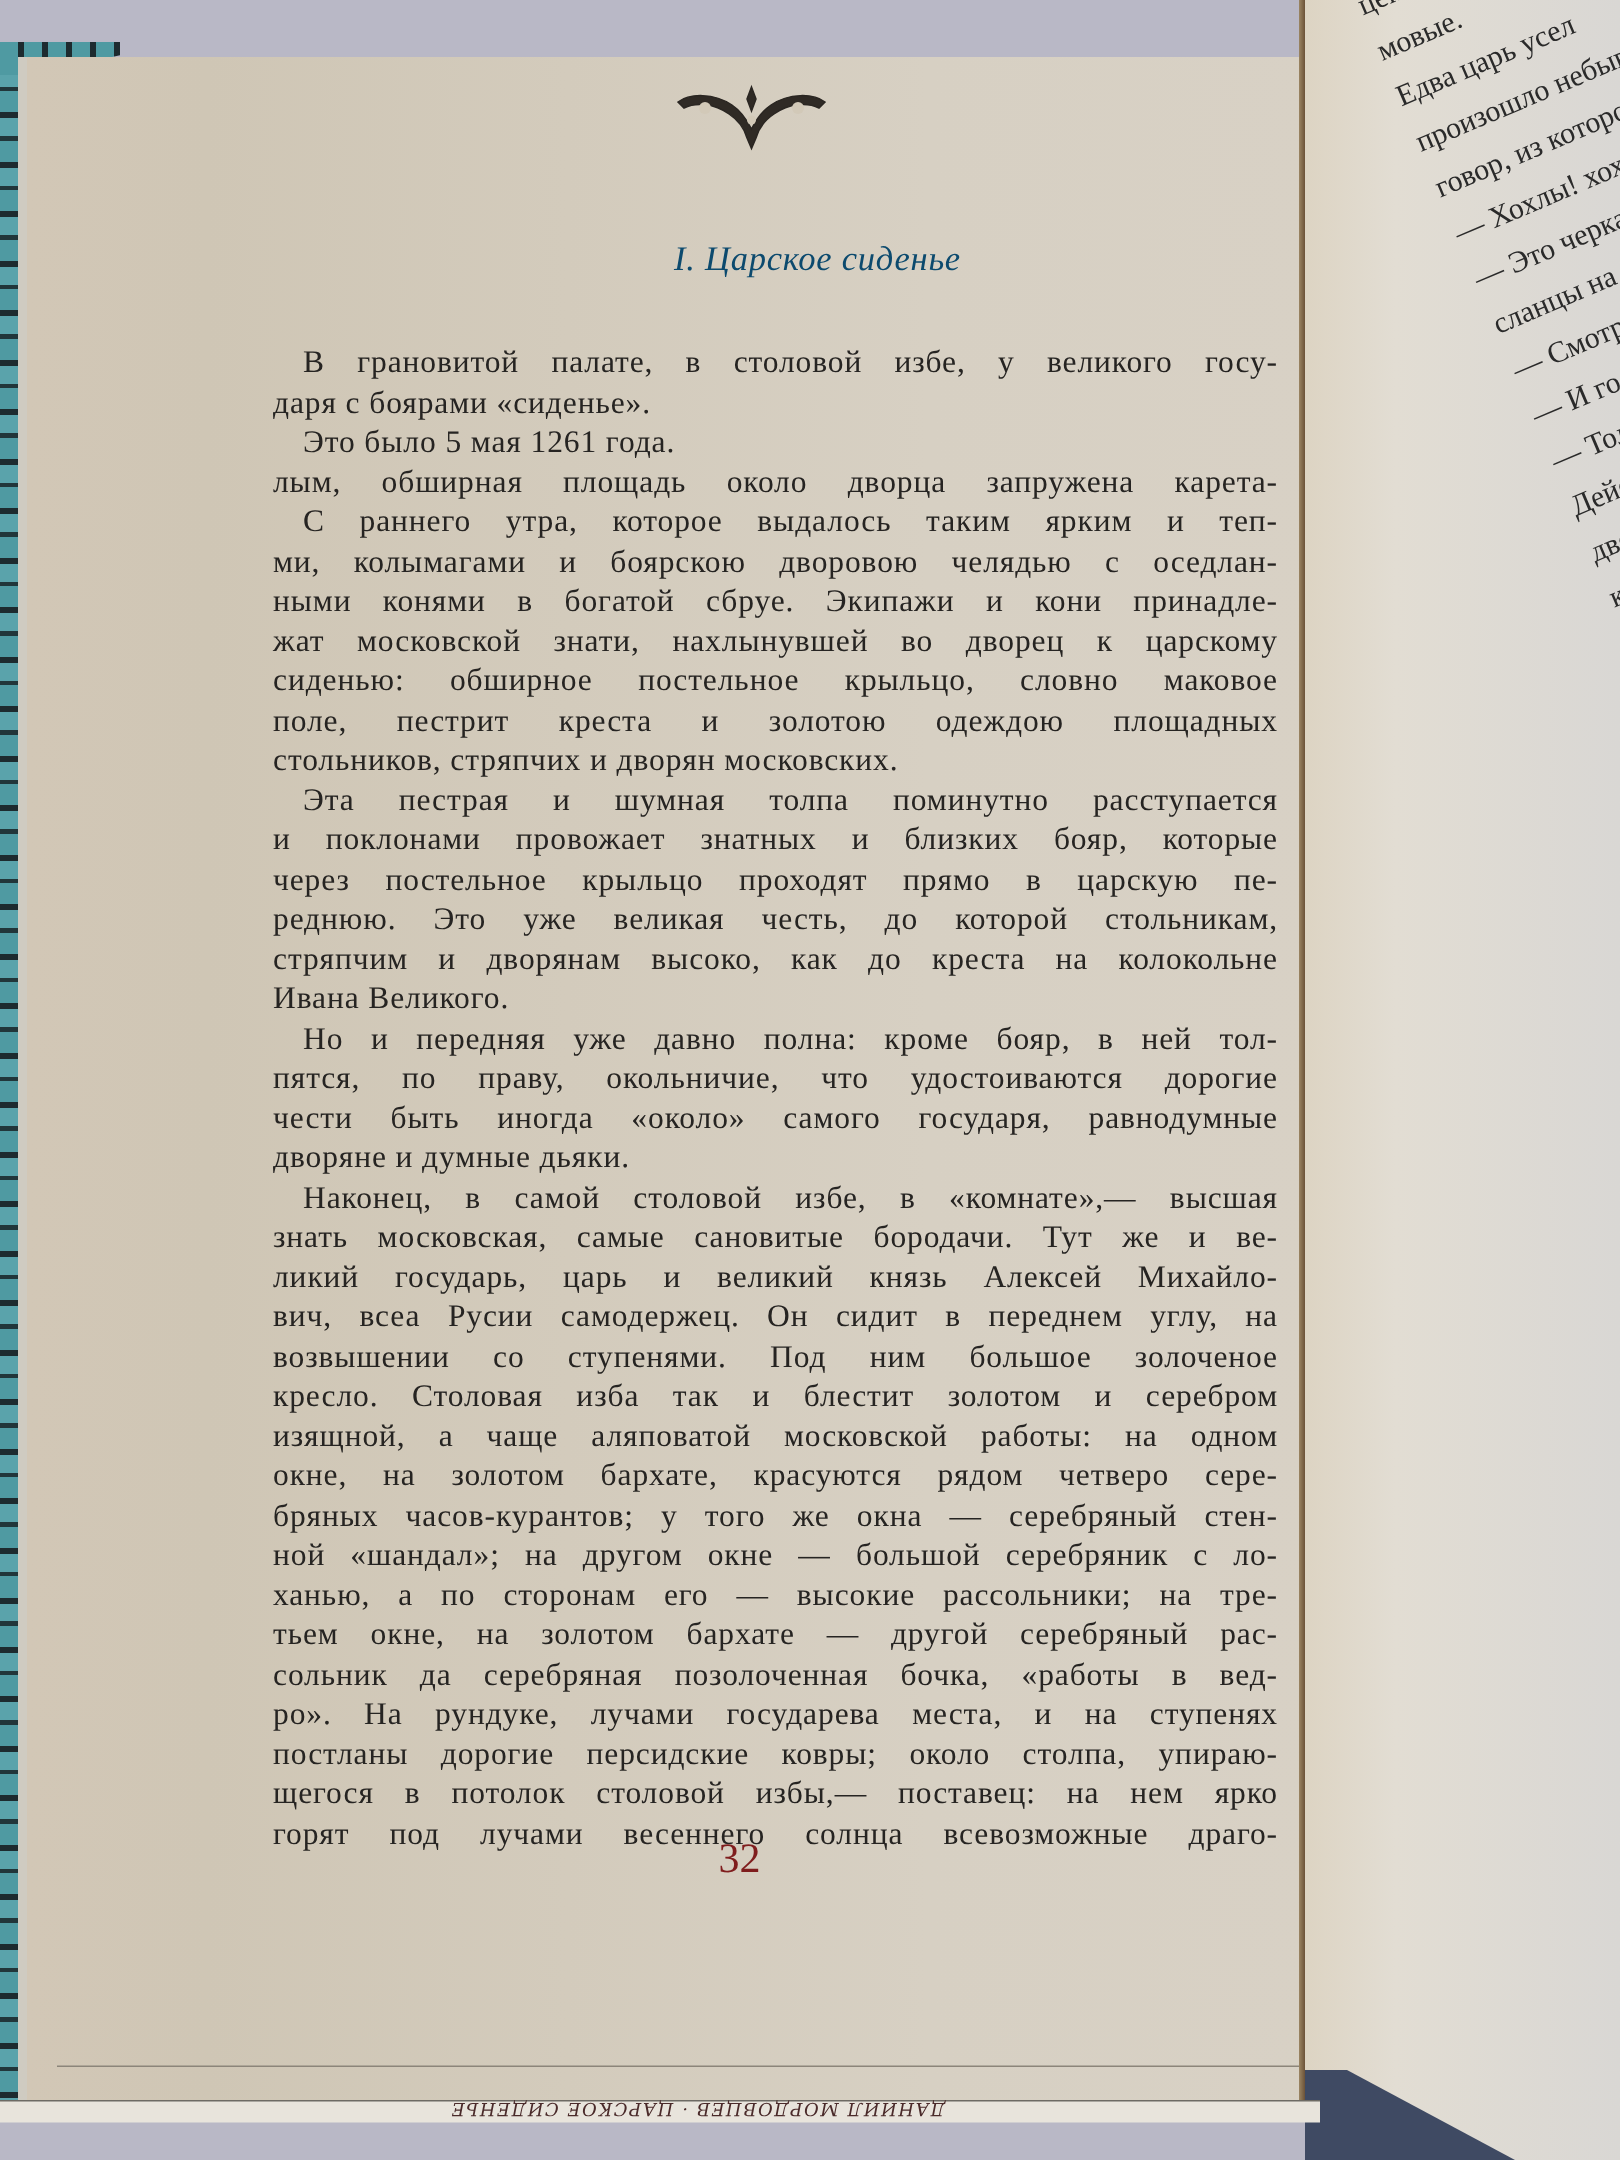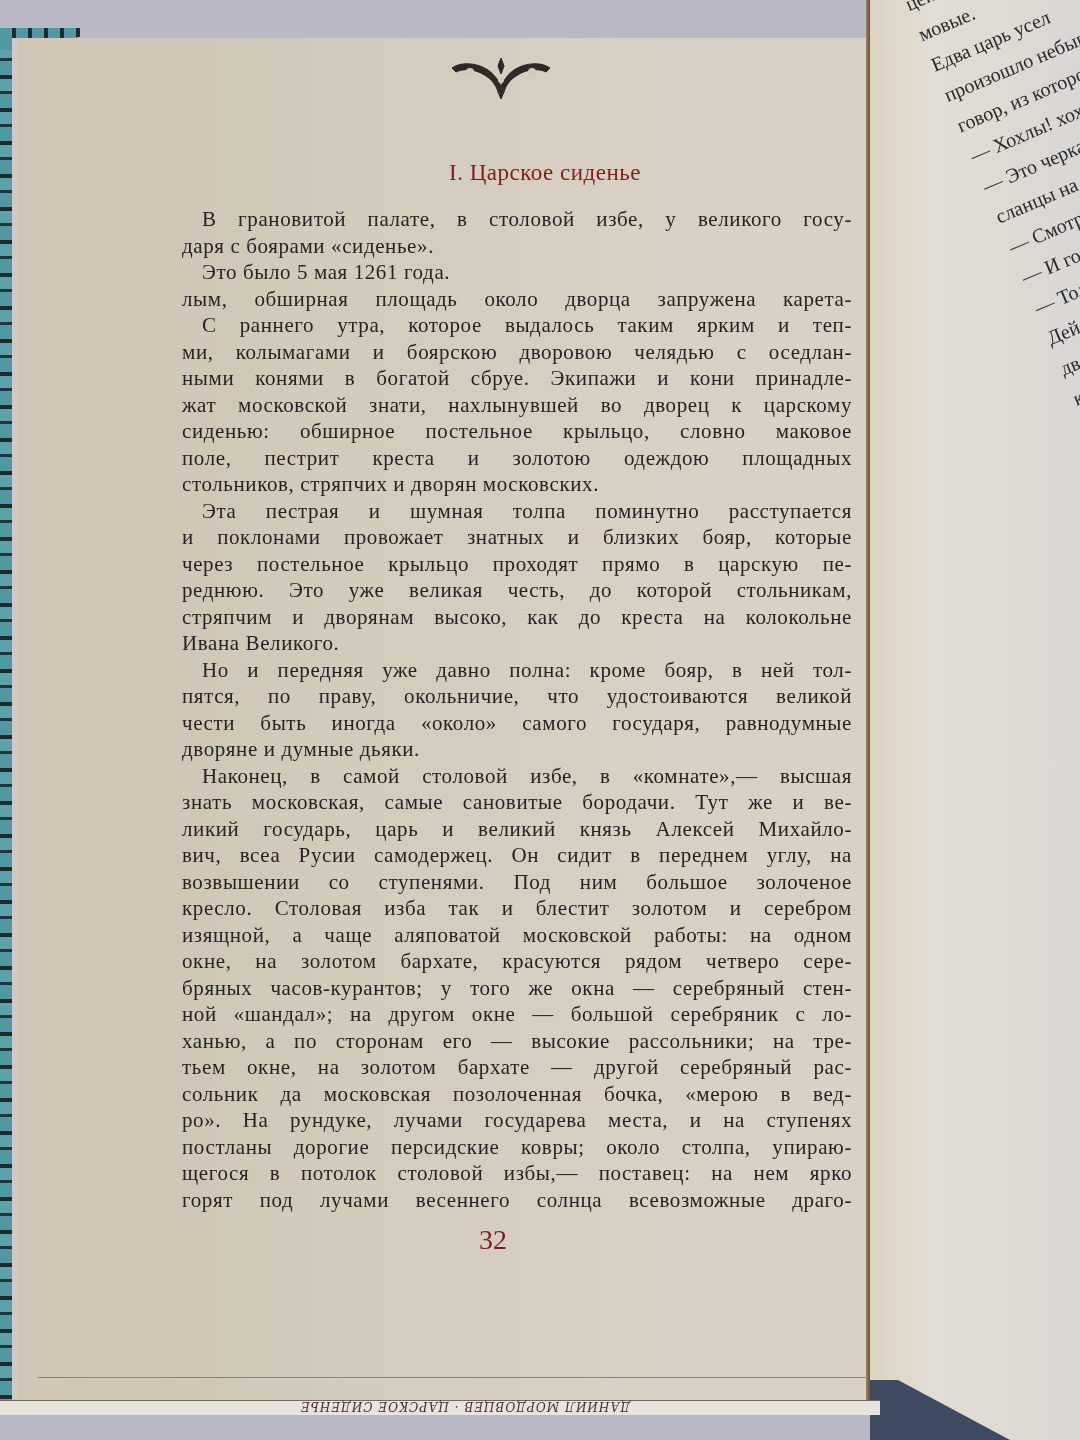--- a/index.html
+++ b/index.html
@@ -59,24 +59,24 @@
     color: #2a2a2a;
   }
   .right-text p { margin: 0; white-space: nowrap; }
   
   .ornament {
     position: absolute; left: 446px; top: 52px; width: 110px; height: 50px;
   }
   .chapter-title {
     position: absolute; left: 0; width: 1080px; top: 160px; text-align: center;
     padding-left: 10px; box-sizing: border-box;
-    font-size: 23px; color: #7f1d1d; letter-spacing: 0.5px;
+    font-size: 23px; font-style: italic; color: #0c4a6e; letter-spacing: 0.5px;
   }
   .body-text {
-    position: absolute; left: 182px; top: 206px; width: 670px;
+    position: absolute; left: 182px; top: 228px; width: 670px;
     font-size: 21px; line-height: 26.5px; color: #262422; letter-spacing: 0.6px;
   }
   .body-text .line { white-space: nowrap; display: block; text-align-last: justify; text-align: justify; }
   .body-text .line.last { text-align-last: left; }
   .body-text .line.indent { padding-left: 20px; }
   .page-number {
     position: absolute; left: 479px; top: 1224px; font-size: 28px; color: #7f1d1d;
   }
 </style>
 </head>
@@ -136,35 +136,35 @@
     <span class="line">сиденью: обширное постельное крыльцо, словно маковое</span>
     <span class="line">поле, пестрит креста и золотою одеждою площадных</span>
     <span class="line last">стольников, стряпчих и дворян московских.</span>
     <span class="line indent">Эта пестрая и шумная толпа поминутно расступается</span>
     <span class="line">и поклонами провожает знатных и близких бояр, которые</span>
     <span class="line">через постельное крыльцо проходят прямо в царскую пе-</span>
     <span class="line">реднюю. Это уже великая честь, до которой стольникам,</span>
     <span class="line">стряпчим и дворянам высоко, как до креста на колокольне</span>
     <span class="line last">Ивана Великого.</span>
     <span class="line indent">Но и передняя уже давно полна: кроме бояр, в ней тол-</span>
-    <span class="line">пятся, по праву, окольничие, что удостоиваются великой</span>
+    <span class="line">пятся, по праву, окольничие, что удостоиваются дорогие</span>
     <span class="line">чести быть иногда «около» самого государя, равнодумные</span>
     <span class="line last">дворяне и думные дьяки.</span>
     <span class="line indent">Наконец, в самой столовой избе, в «комнате»,— высшая</span>
     <span class="line">знать московская, самые сановитые бородачи. Тут же и ве-</span>
     <span class="line">ликий государь, царь и великий князь Алексей Михайло-</span>
     <span class="line">вич, всеа Русии самодержец. Он сидит в переднем углу, на</span>
     <span class="line">возвышении со ступенями. Под ним большое золоченое</span>
     <span class="line">кресло. Столовая изба так и блестит золотом и серебром</span>
     <span class="line">изящной, а чаще аляповатой московской работы: на одном</span>
     <span class="line">окне, на золотом бархате, красуются рядом четверо сере-</span>
     <span class="line">бряных часов-курантов; у того же окна — серебряный стен-</span>
     <span class="line">ной «шандал»; на другом окне — большой серебряник с ло-</span>
     <span class="line">ханью, а по сторонам его — высокие рассольники; на тре-</span>
     <span class="line">тьем окне, на золотом бархате — другой серебряный рас-</span>
-    <span class="line">сольник да московская позолоченная бочка, «мерою в вед-</span>
+    <span class="line">сольник да серебряная позолоченная бочка, «работы в вед-</span>
     <span class="line">ро». На рундуке, лучами государева места, и на ступенях</span>
     <span class="line">постланы дорогие персидские ковры; около столпа, упираю-</span>
     <span class="line">щегося в потолок столовой избы,— поставец: на нем ярко</span>
     <span class="line">горят под лучами весеннего солнца всевозможные драго-</span>
   </div>
 
 <div class="page-number">32</div>
 
 </body></html>

